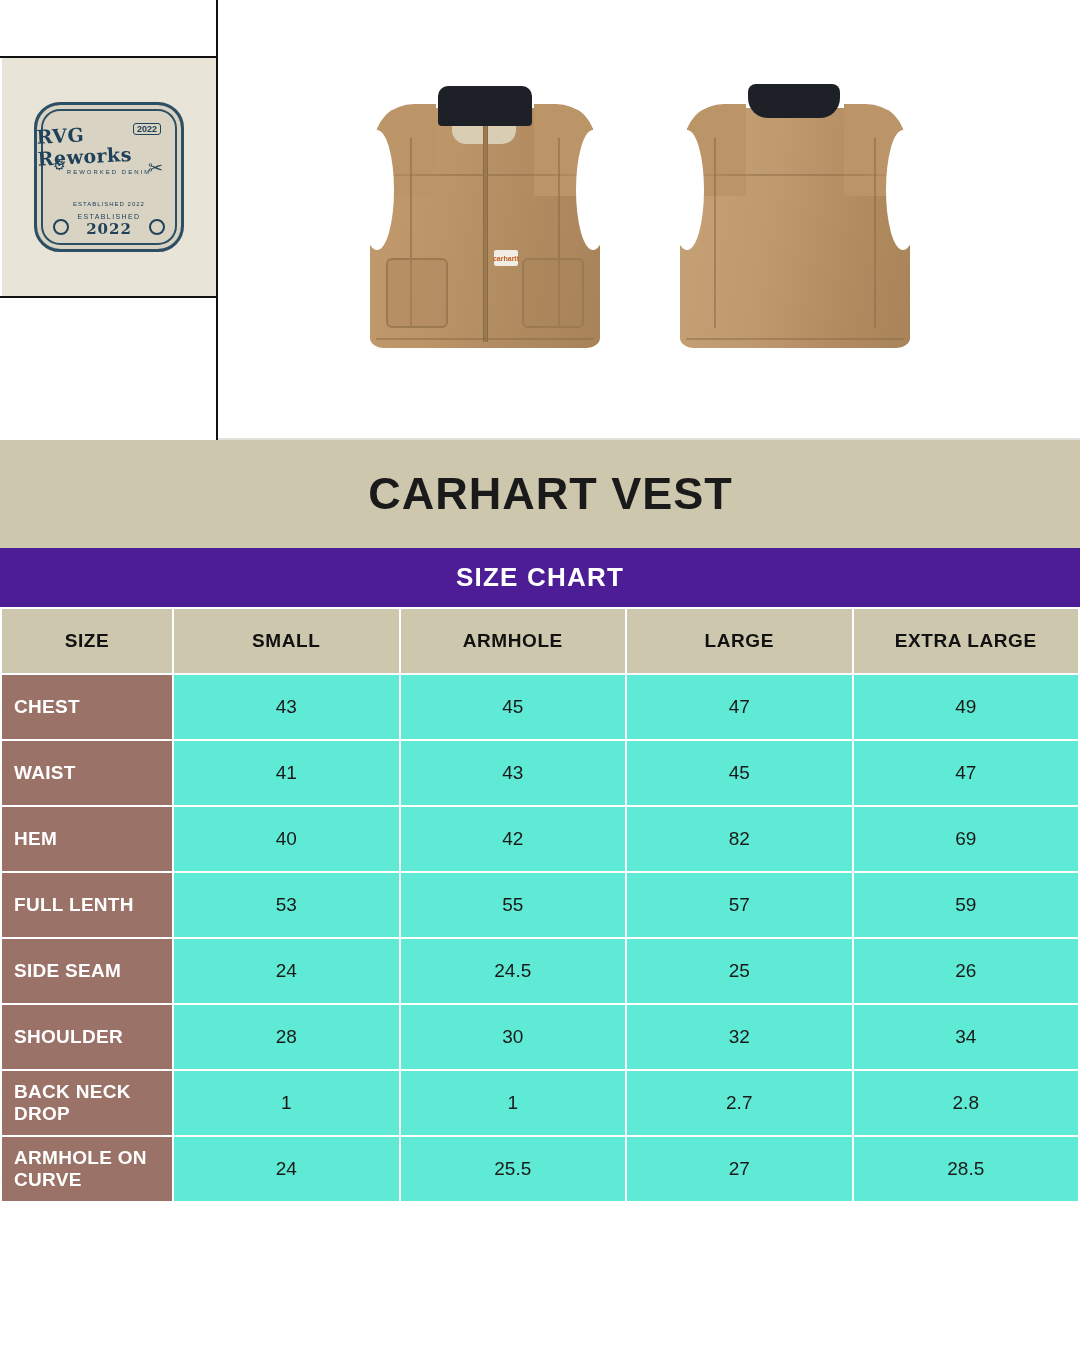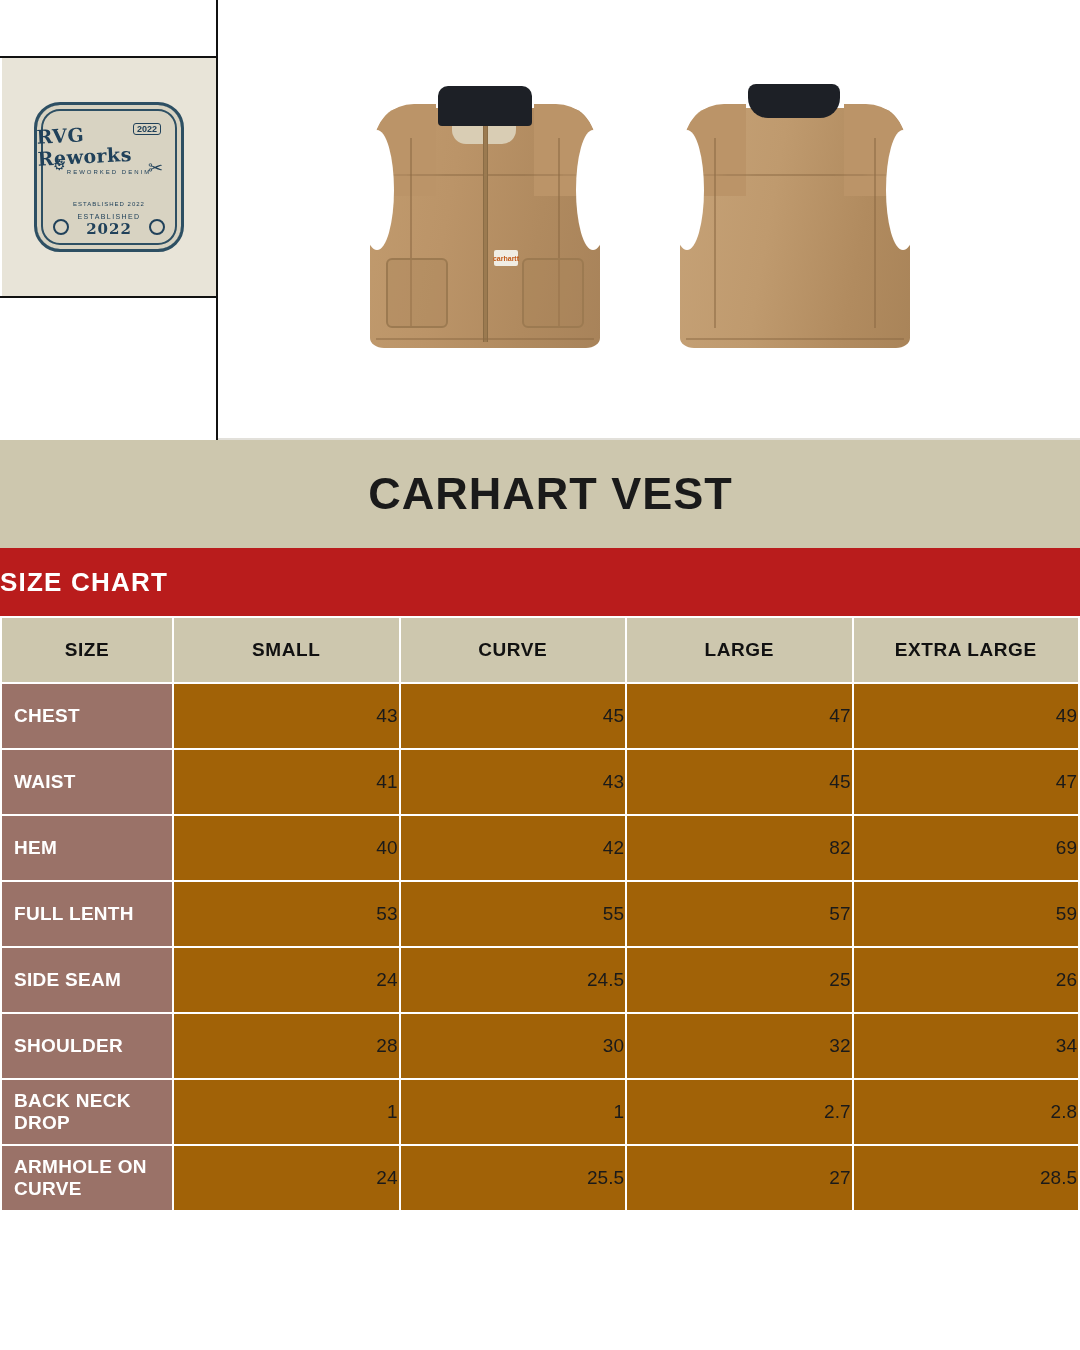--- a/index.html
+++ b/index.html
@@ -226,23 +226,23 @@
   }
   .title-bar h1 {
     margin: 0;
     font-size: 45px;
     font-weight: bold;
     letter-spacing: 1px;
     color: #1a1a1a;
   }
   .subtitle-bar {
     width: 1080px;
-    height: 68px;
-    background: #b91c1c;
-    display: flex; align-items: center; 
+    height: 59px;
+    background: #4c1d95;
+    display: flex; align-items: center; justify-content: center;
   }
   .subtitle-bar h2 {
     margin: 0;
     font-size: 26px;
     font-weight: bold;
     letter-spacing: 1.2px;
     color: #ffffff;
   }
 
   
@@ -270,24 +270,24 @@
     color: #ffffff;
     font-size: 19px;
     font-weight: bold;
     text-align: left;
     padding-left: 12px;
     letter-spacing: 0.3px;
     line-height: 1.15;
     width: 216px;
   }
   tbody td {
-    background: #a16207;
+    background: #5eead4;
     color: #1a1a1a;
     font-size: 19px;
-    text-align: right;
+    text-align: center;
   }
 </style>
 </head>
 <body>
 
 <div class="page">
 
   <div class="top-band">
 
     <div class="logo-frame">
@@ -357,21 +357,21 @@
 
   <div class="subtitle-bar">
     <h2>SIZE CHART</h2>
   </div>
 
   <table class="size-chart">
     <thead>
       <tr>
         <th class="col-size">SIZE</th>
         <th>SMALL</th>
-        <th>CURVE</th>
+        <th>ARMHOLE</th>
         <th>LARGE</th>
         <th>EXTRA LARGE</th>
       </tr>
     </thead>
     <tbody>
       <tr>
         <th class="row-head">CHEST</th>
         <td>43</td>
         <td>45</td>
         <td>47</td>

